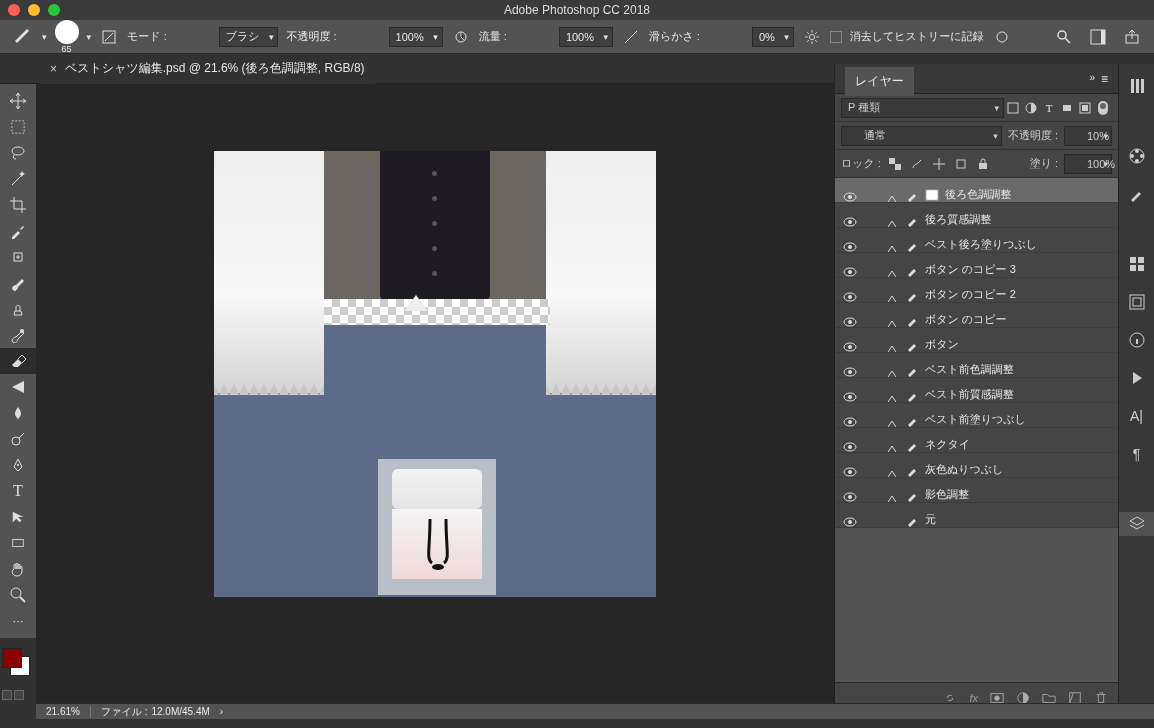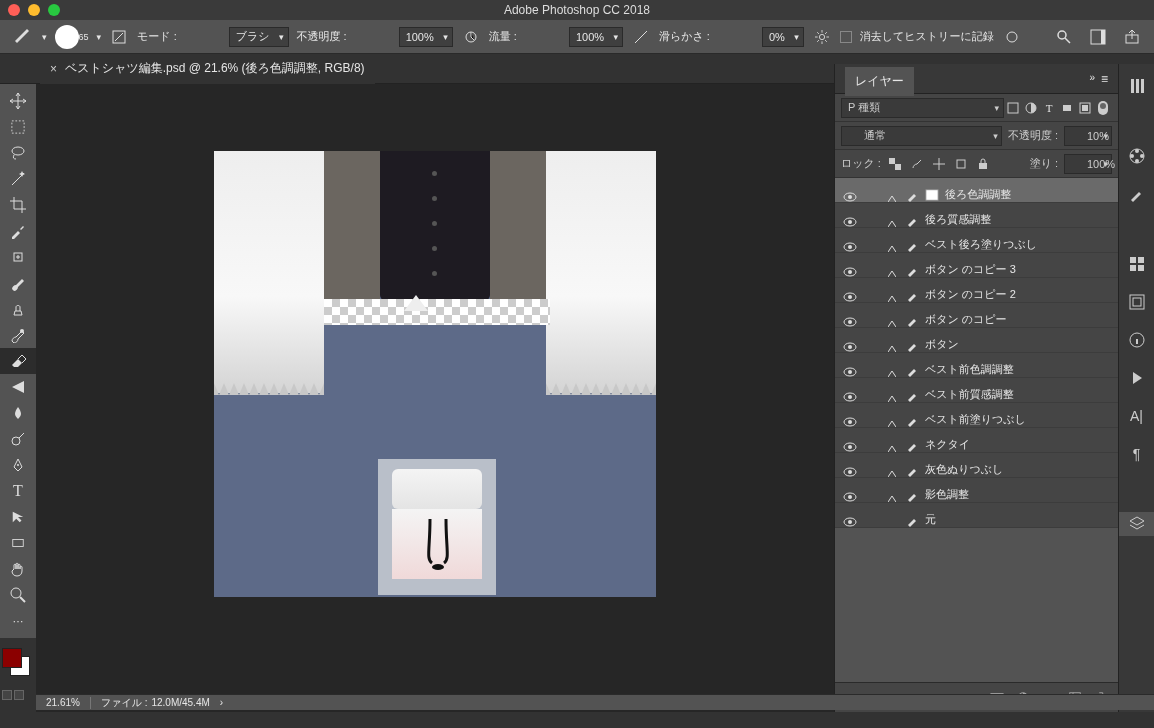--- a/index.html
+++ b/index.html
@@ -66,21 +66,21 @@
 .layer .mask { width: 14px; display:flex; justify-content:center; }
 .layer-footer { position:absolute; bottom:0; left:0; right:0; height:30px; background:#454545; border-top:1px solid #2a2a2a; display:flex; align-items:center; justify-content:flex-end; gap:12px; padding: 0 10px; color:#999; }
 
 
 .rightstrip { position: absolute; right: 0; top: 64px; width: 36px; bottom: 16px; background: #383838; border-left:1px solid #222; display:flex; flex-direction:column; align-items:center; padding-top: 10px; gap: 14px; }
 .rightstrip .strip-group-gap { height: 18px; }
 .rightstrip .ic { width: 24px; height: 24px; display:flex; align-items:center; justify-content:center; color:#ccc; }
 .rightstrip .ic.selected { background:#535353; width:36px; }
 
 
-.statusbar { position:absolute; left:36px; right:0; bottom:18px; height:16px; background:#535353; display:flex; align-items:center; font-size:10px; color:#e6e6e6; padding: 0 10px; border-top:1px solid #2a2a2a; }
+.statusbar { position:absolute; left:36px; right:0; bottom:9px; height:16px; background:#535353; display:flex; align-items:center; font-size:10px; color:#e6e6e6; padding: 0 10px; border-top:1px solid #2a2a2a; }
 .statusbar .sep { width:1px; height:12px; background:#777; margin:0 10px; }
 .statusbar .chev { margin-left: 10px; }
 
 svg { display: block; }
 </style>
 </head>
 <body>
 
 <div class="titlebar">
   <div class="traffic">
@@ -91,21 +91,21 @@
   <div class="titlebar-title">Adobe Photoshop CC 2018</div>
 </div>
 
 <div class="optionsbar">
   <div class="tool-preview">
     <svg width="16" height="16" viewBox="0 0 16 16">
         <path d="M2 14 L14 2 L12 0 L0 12 Z" fill="#ddd"></path>
       </svg>
   </div>
   <span style="font-size:9px;">▾</span>
-  <div style="display:flex; align-items:center;">
+  <div style="display:flex; flex-direction:column; align-items:center;">
     <div style="width:24px; height:24px; border-radius:50%; background:#fff;"></div>
     <span style="font-size:9px;">65</span>
   </div>
   <span style="font-size:9px;">▾</span>
   <div class="icon-btn">
     <svg width="16" height="16" viewBox="0 0 16 16">
         <rect x="2" y="2" width="12" height="12" fill="none" stroke="#ddd"></rect>
         <path d="M4 12 L12 4" stroke="#ddd"></path>
       </svg>
   </div>

